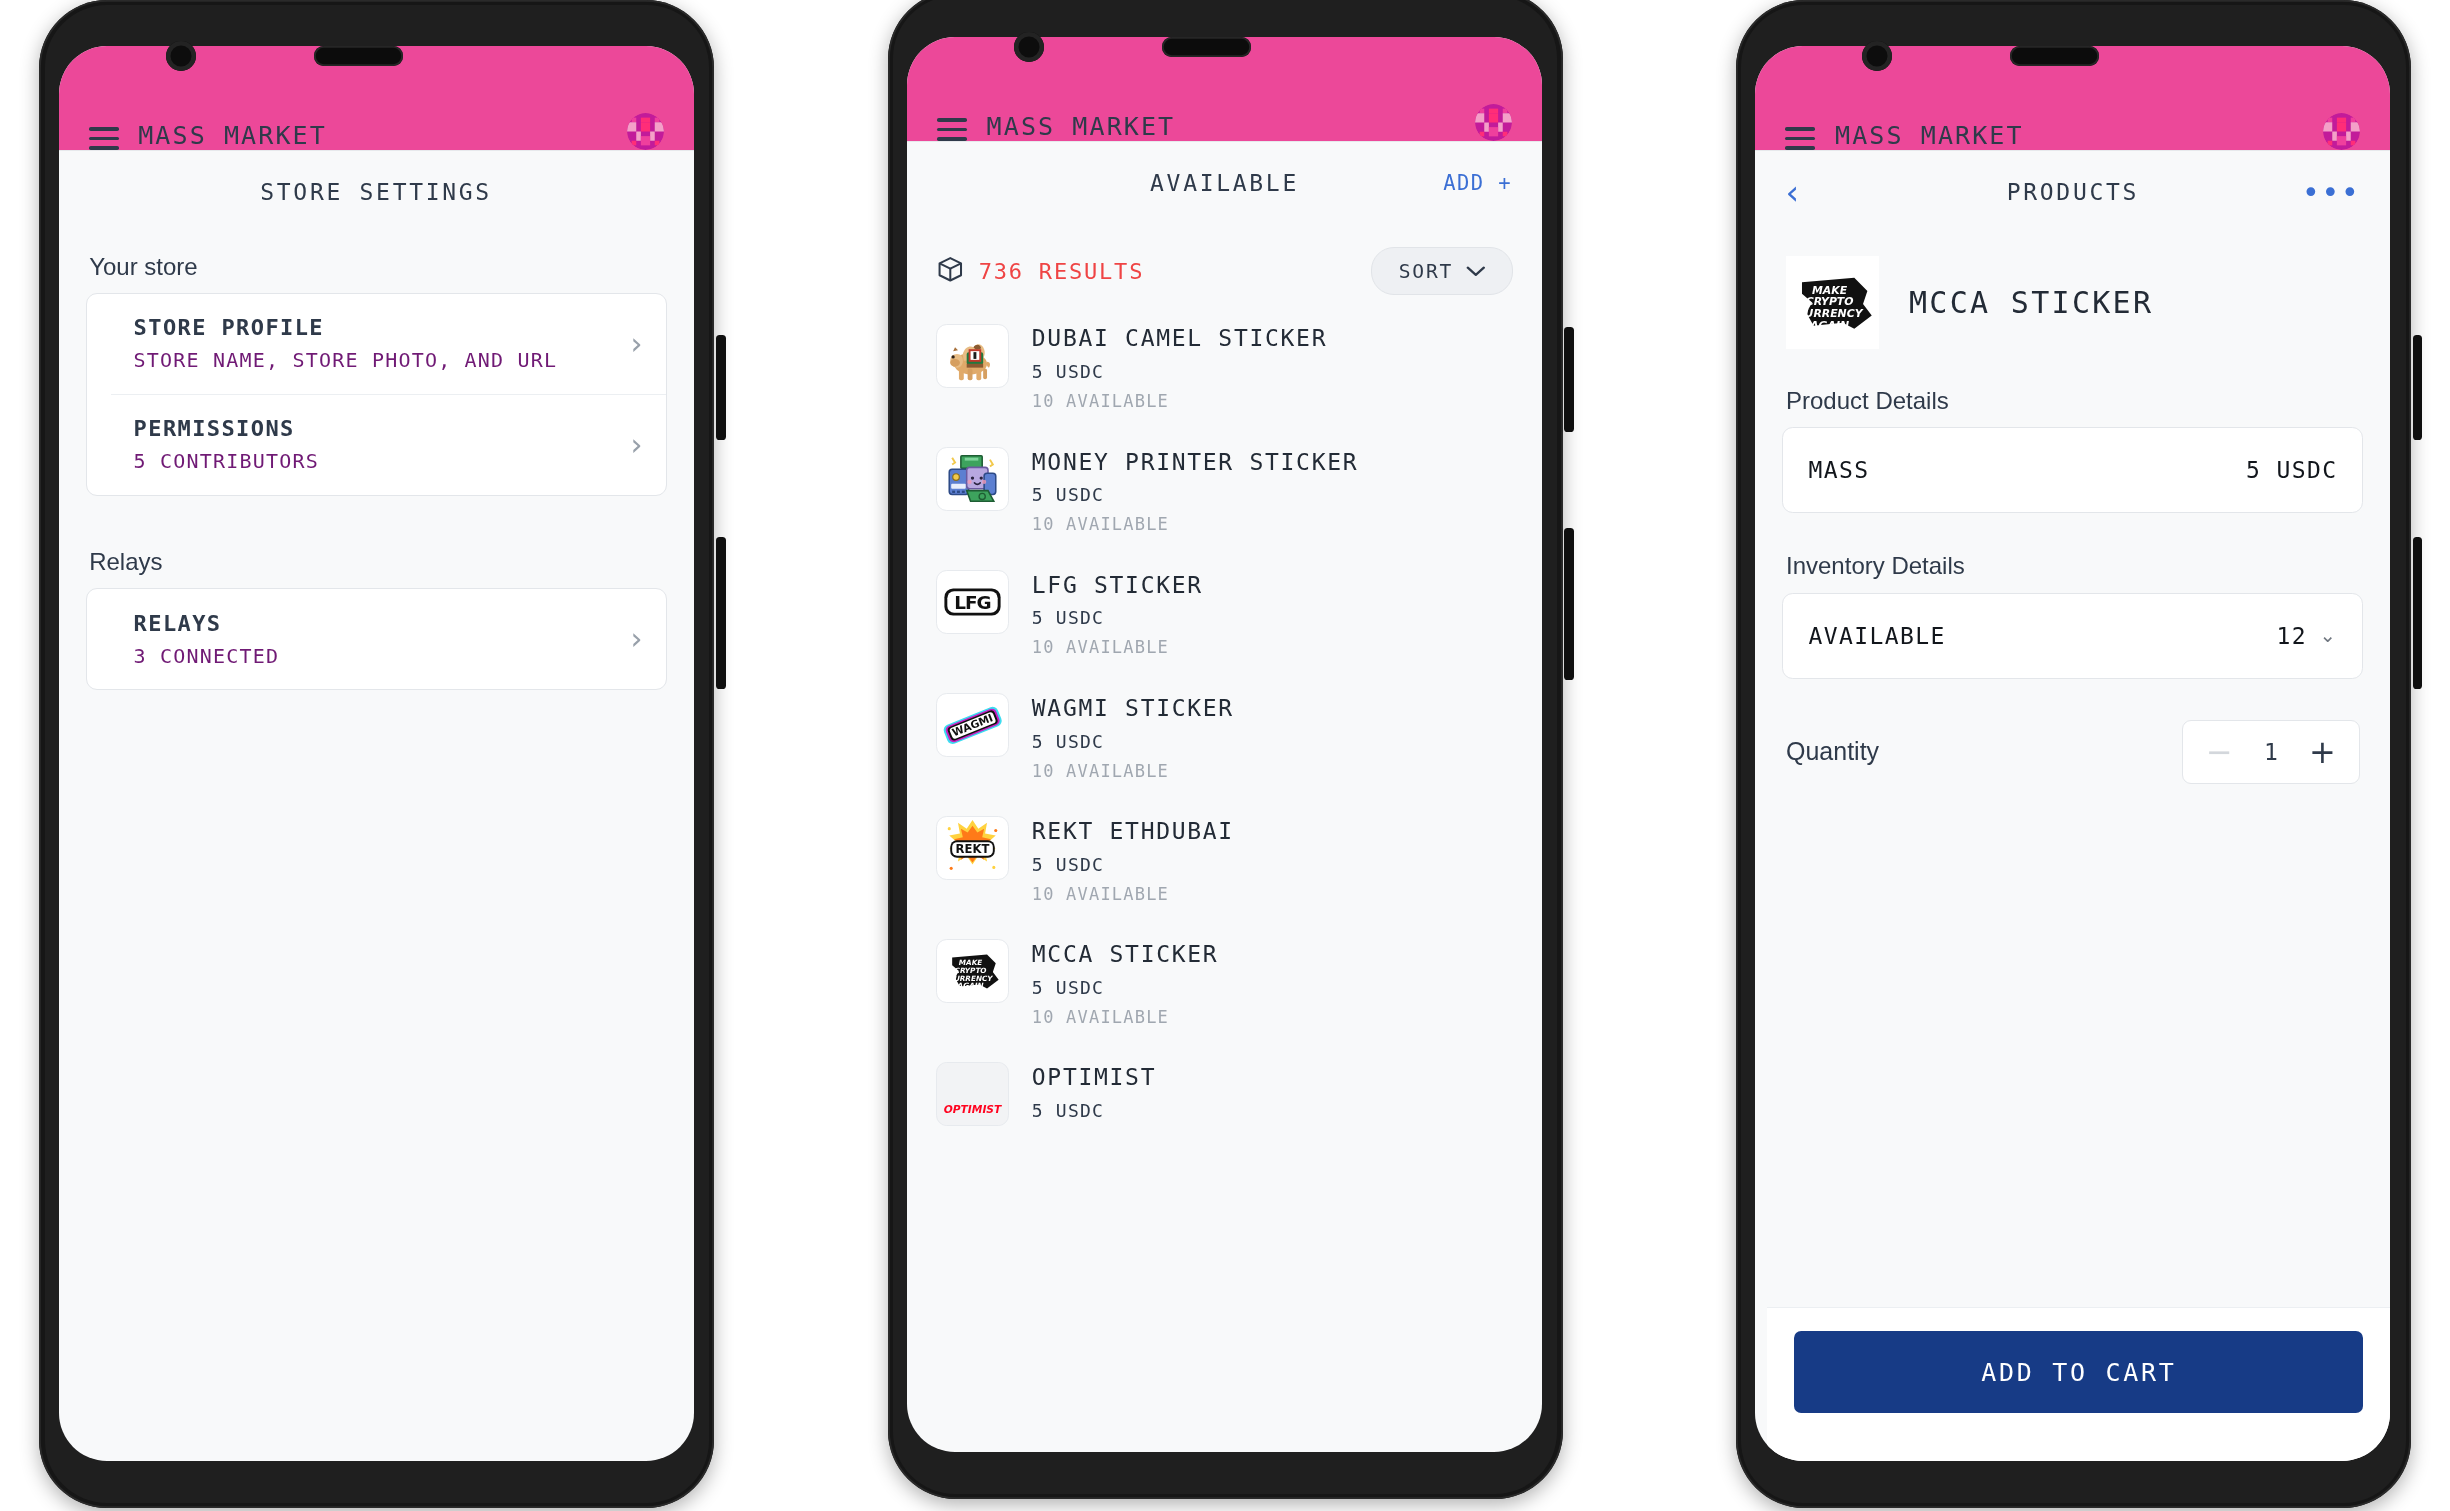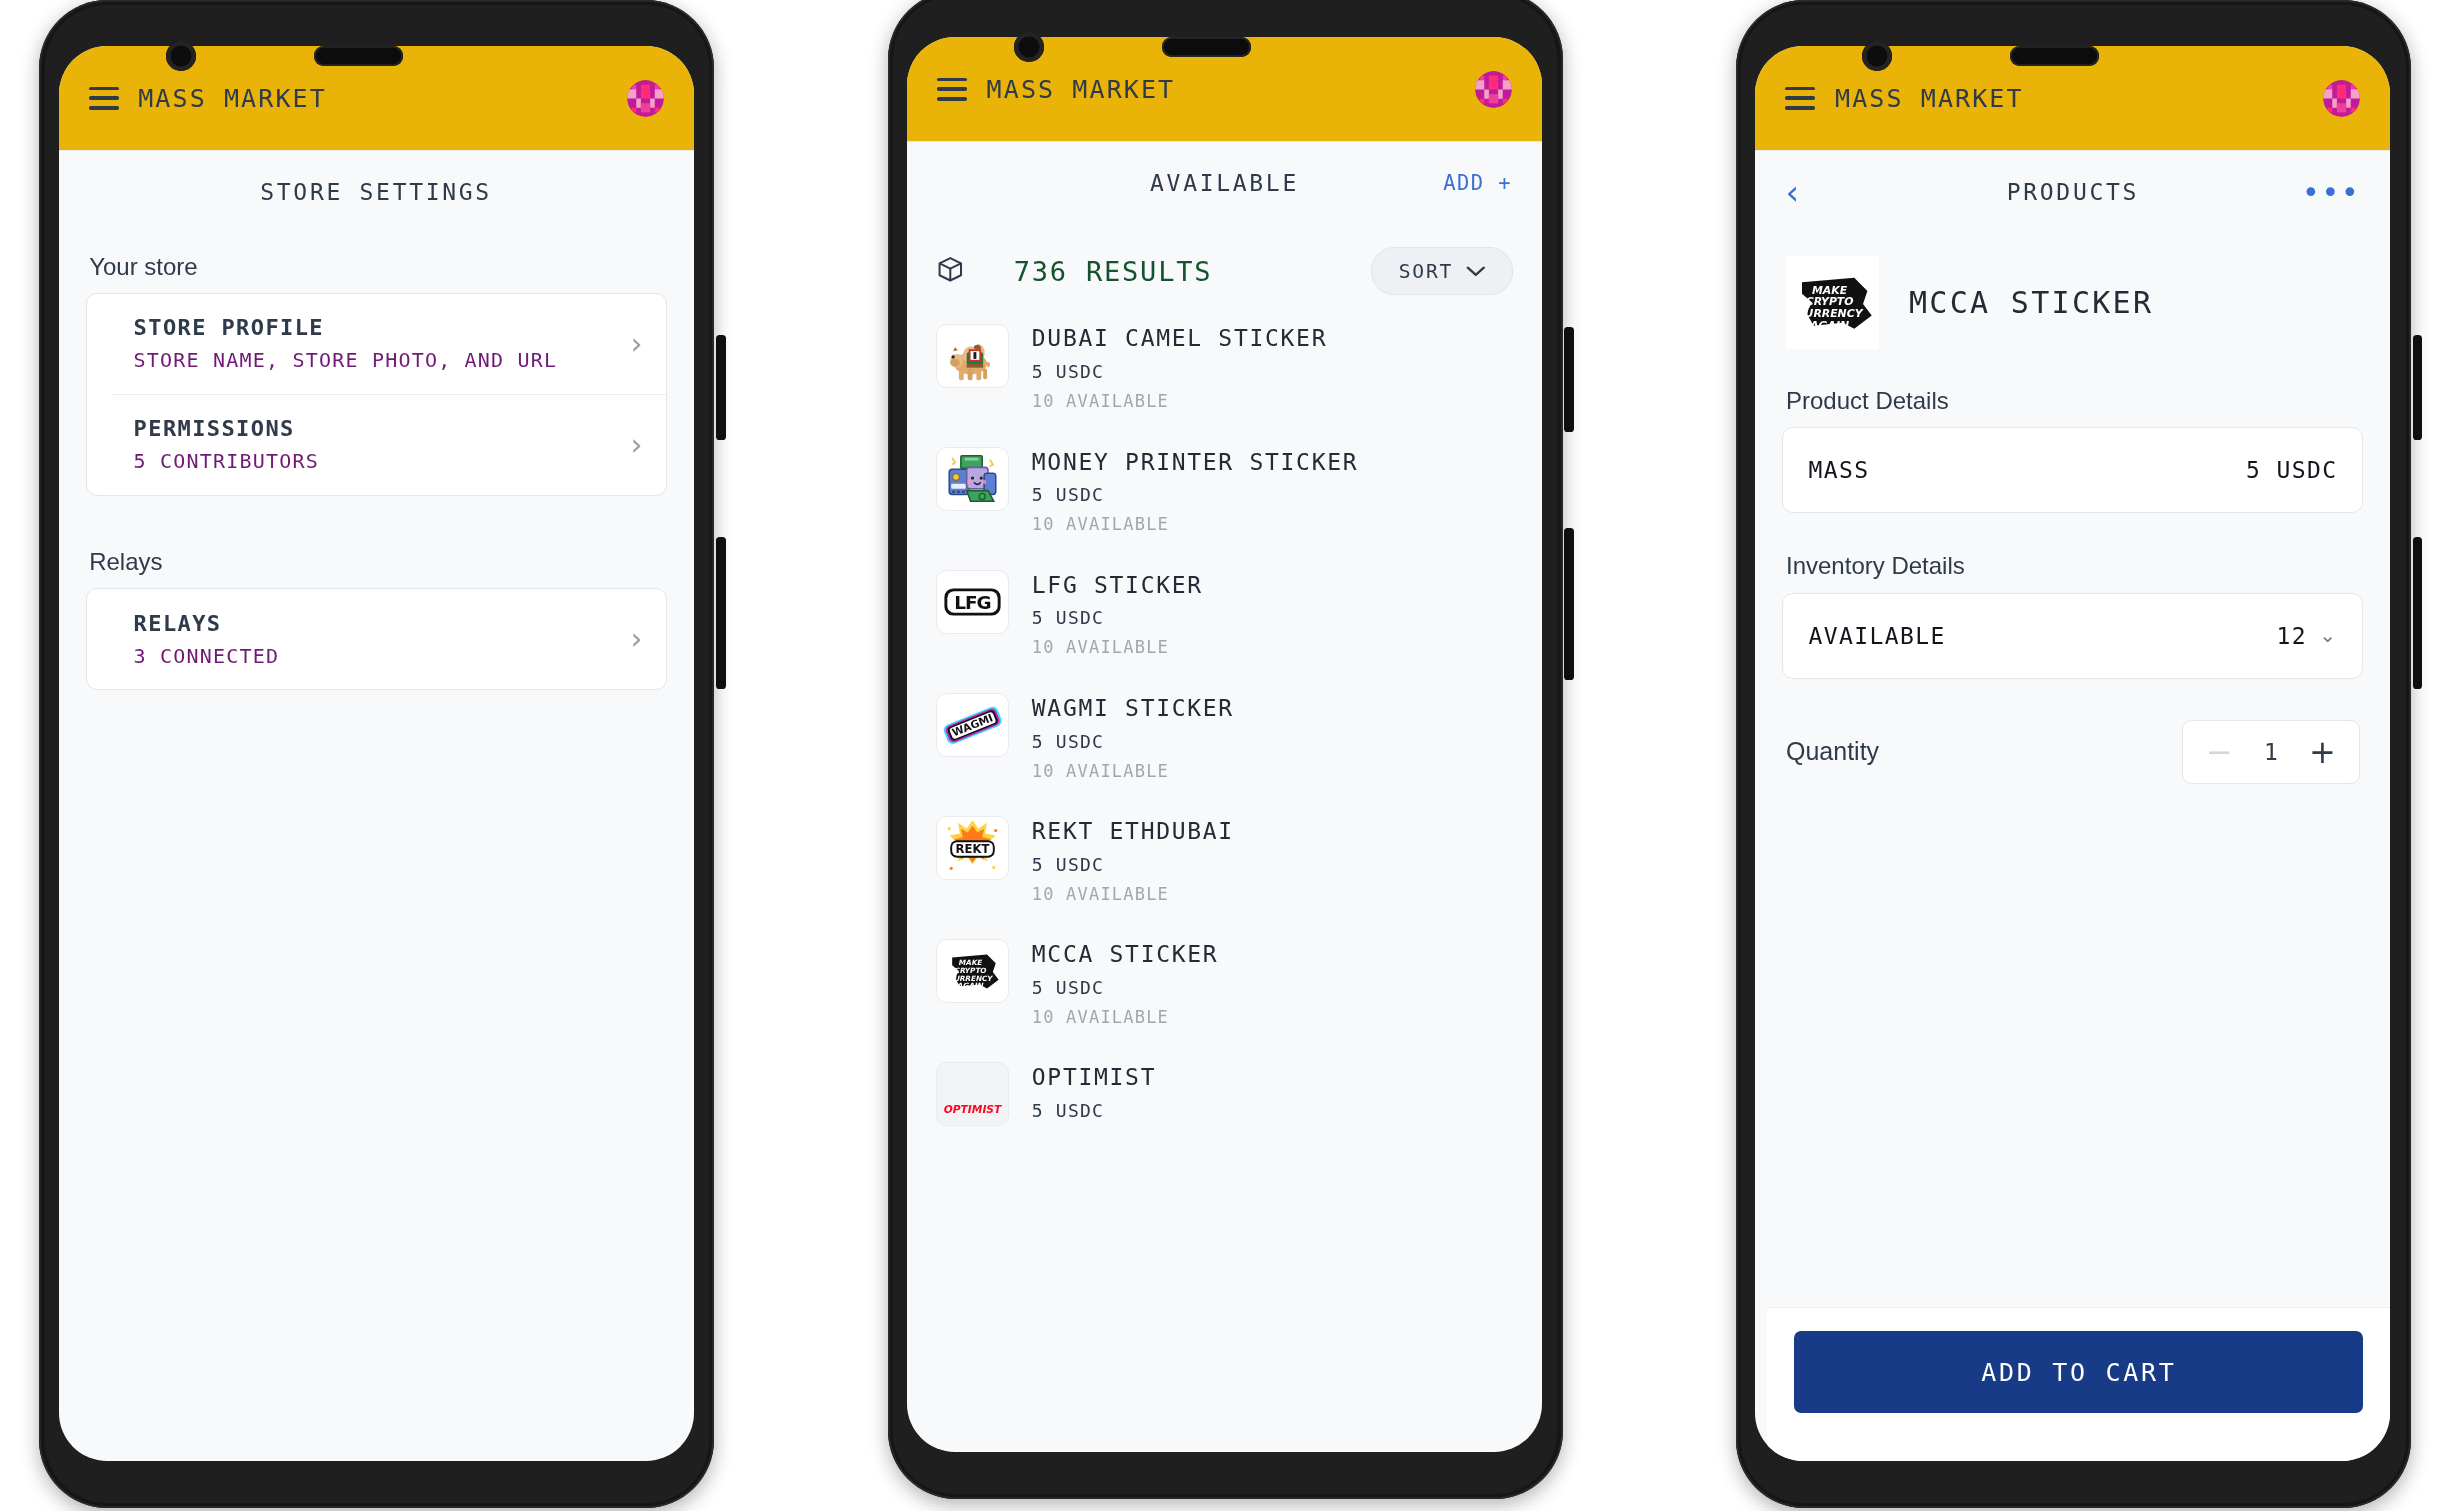--- a/index.html
+++ b/index.html
@@ -93,24 +93,24 @@
     background: #f8f9fa;
     border-radius: 48px;
     overflow: hidden;
     z-index: 4;
   }
   .phone-2 .screen { top: 37px; }
 
   
   .appbar {
     height: 105px;
-    background: #eab308;
+    background: #ec4899;
     border-bottom: 0.9px solid #e7e9ec;
     display: flex;
-    align-items: center;
+    align-items: flex-end;
     padding: 0 30px;
     gap: 19.6px;
   }
   .hamburger {
     width: 30px; height: 23px;
     display: flex; flex-direction: column; justify-content: space-between;
     cursor: pointer;
   }
   .hamburger span {
     display: block; height: 3.6px; width: 100%;
@@ -217,21 +217,21 @@
   }
   .searchbox .ph {
     font-size: 20.5px; letter-spacing: 1.8px; color: #8d949d;
   }
   .resultsbar {
     display: flex; align-items: center;
     margin: 23px 1.8px 16px 1.8px;
     gap: 14.3px;
   }
   .resultsbar .cnt {
-    font-size: 27px; letter-spacing: 1.8px; color: #14532d; margin-left: 35px;
+    font-size: 22px; letter-spacing: 1.8px; color: #ef4444;
   }
   .sortbtn {
     margin-left: auto;
     background: #eef0f3;
     border: 0.9px solid #e1e4e8;
     border-radius: 23px;
     padding: 11.6px 27px;
     display: flex; align-items: center; gap: 12.5px;
     font-size: 19.6px; letter-spacing: 1.8px; color: #2f3a4a;
     cursor: pointer;

